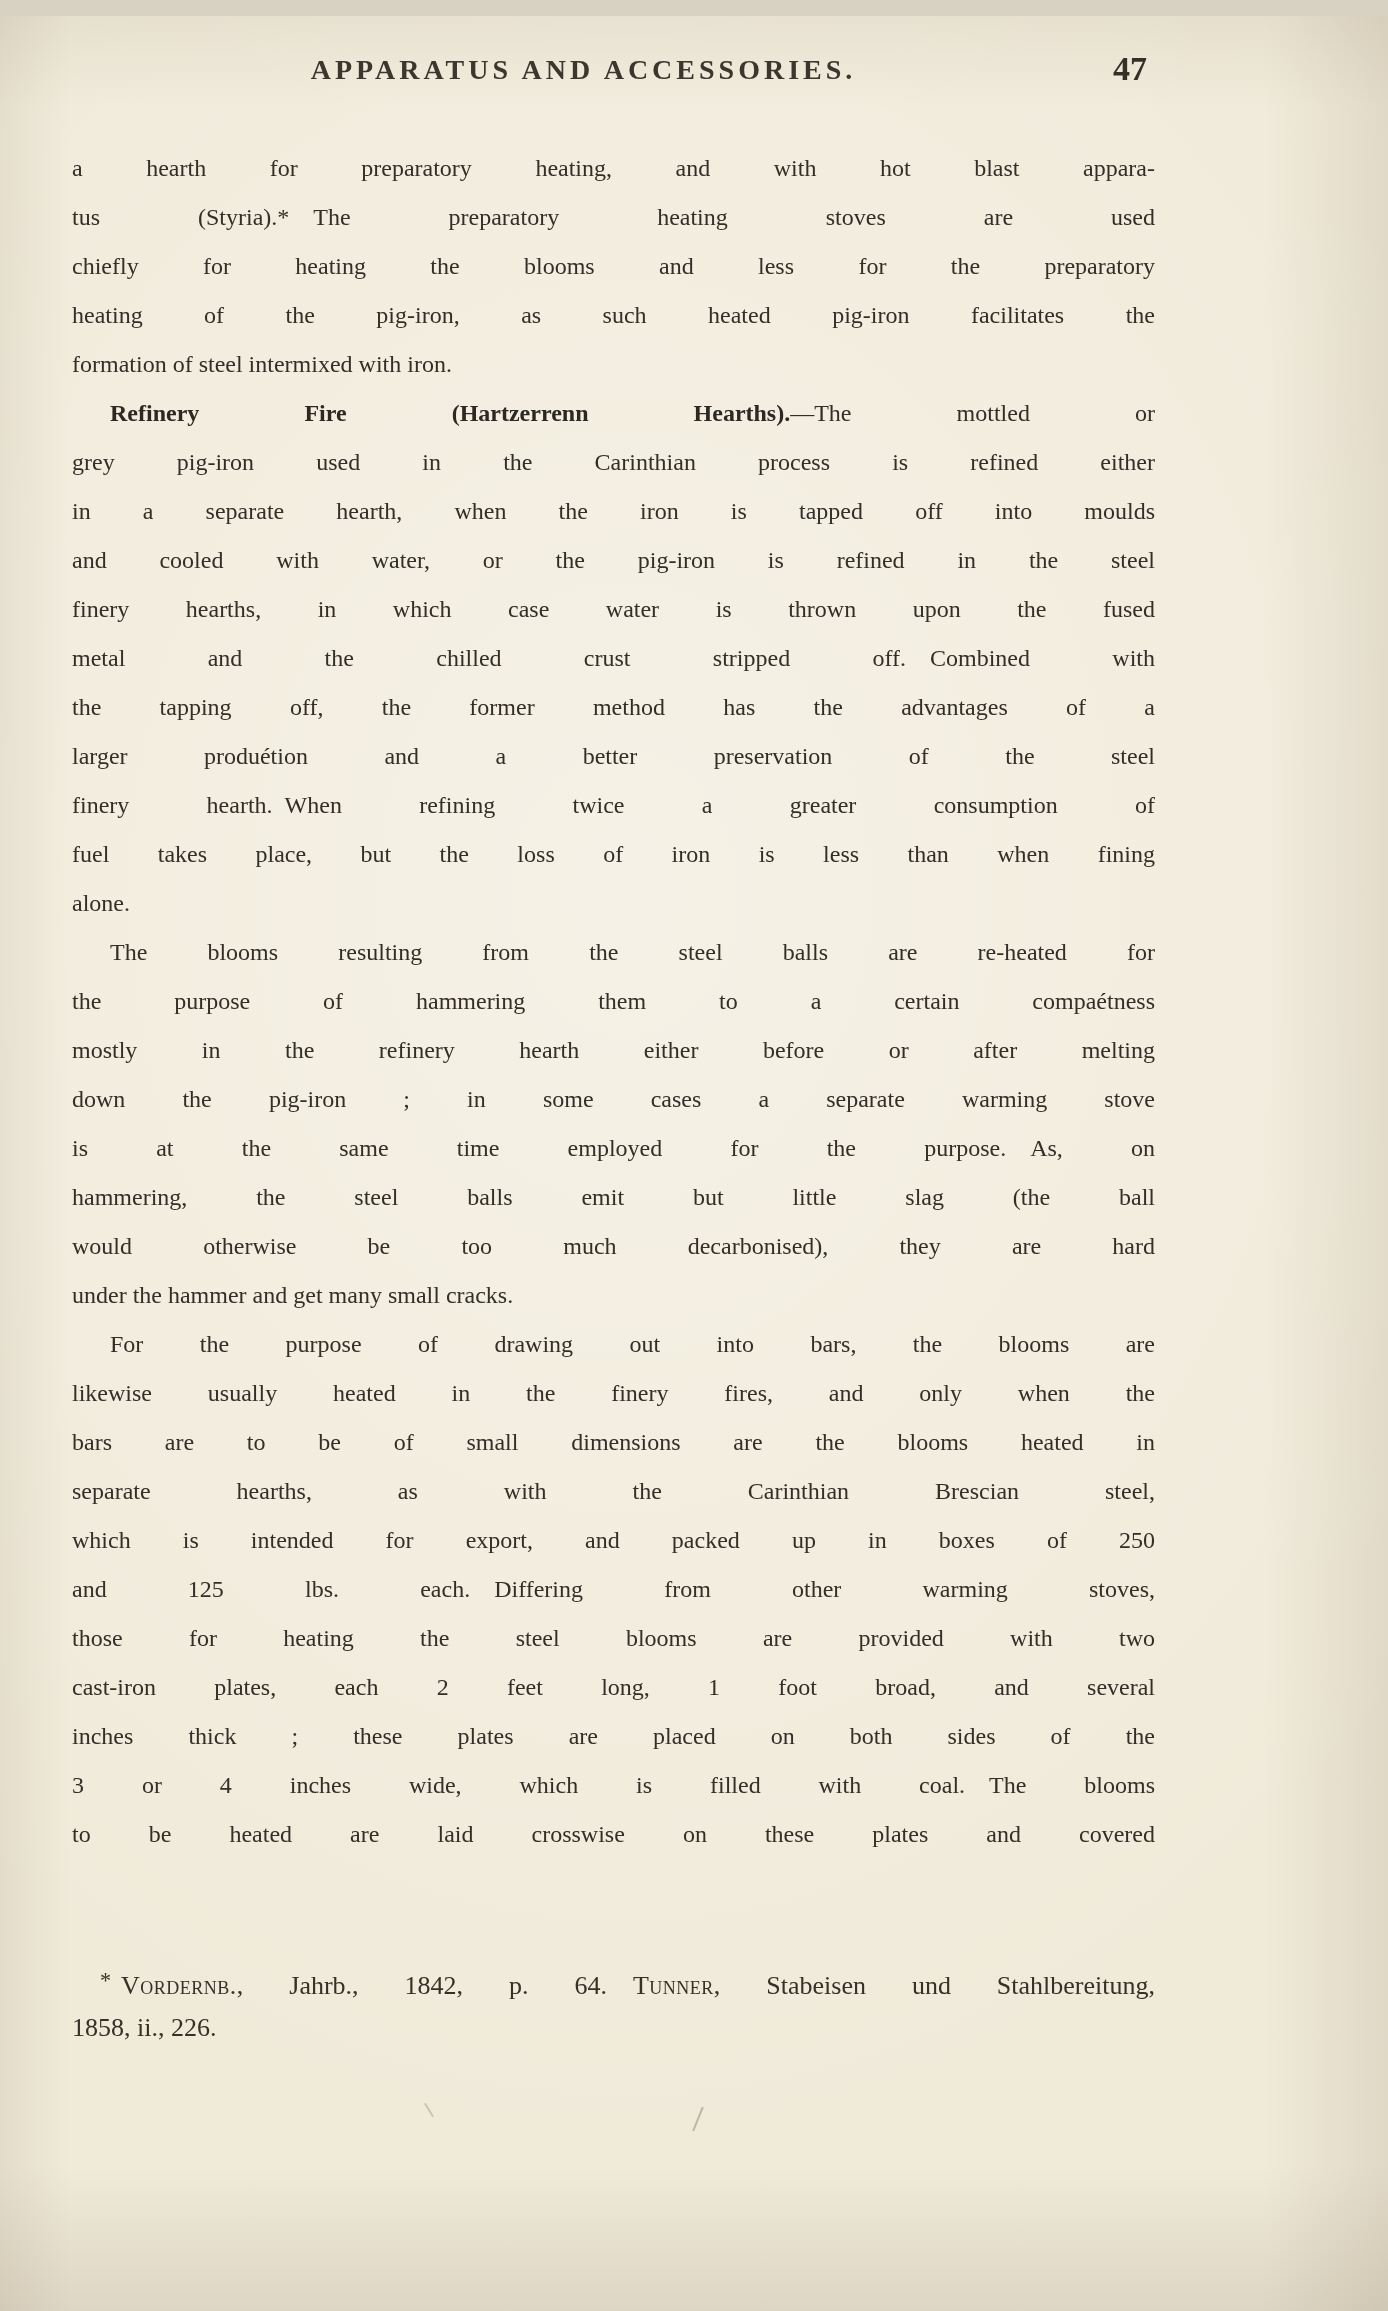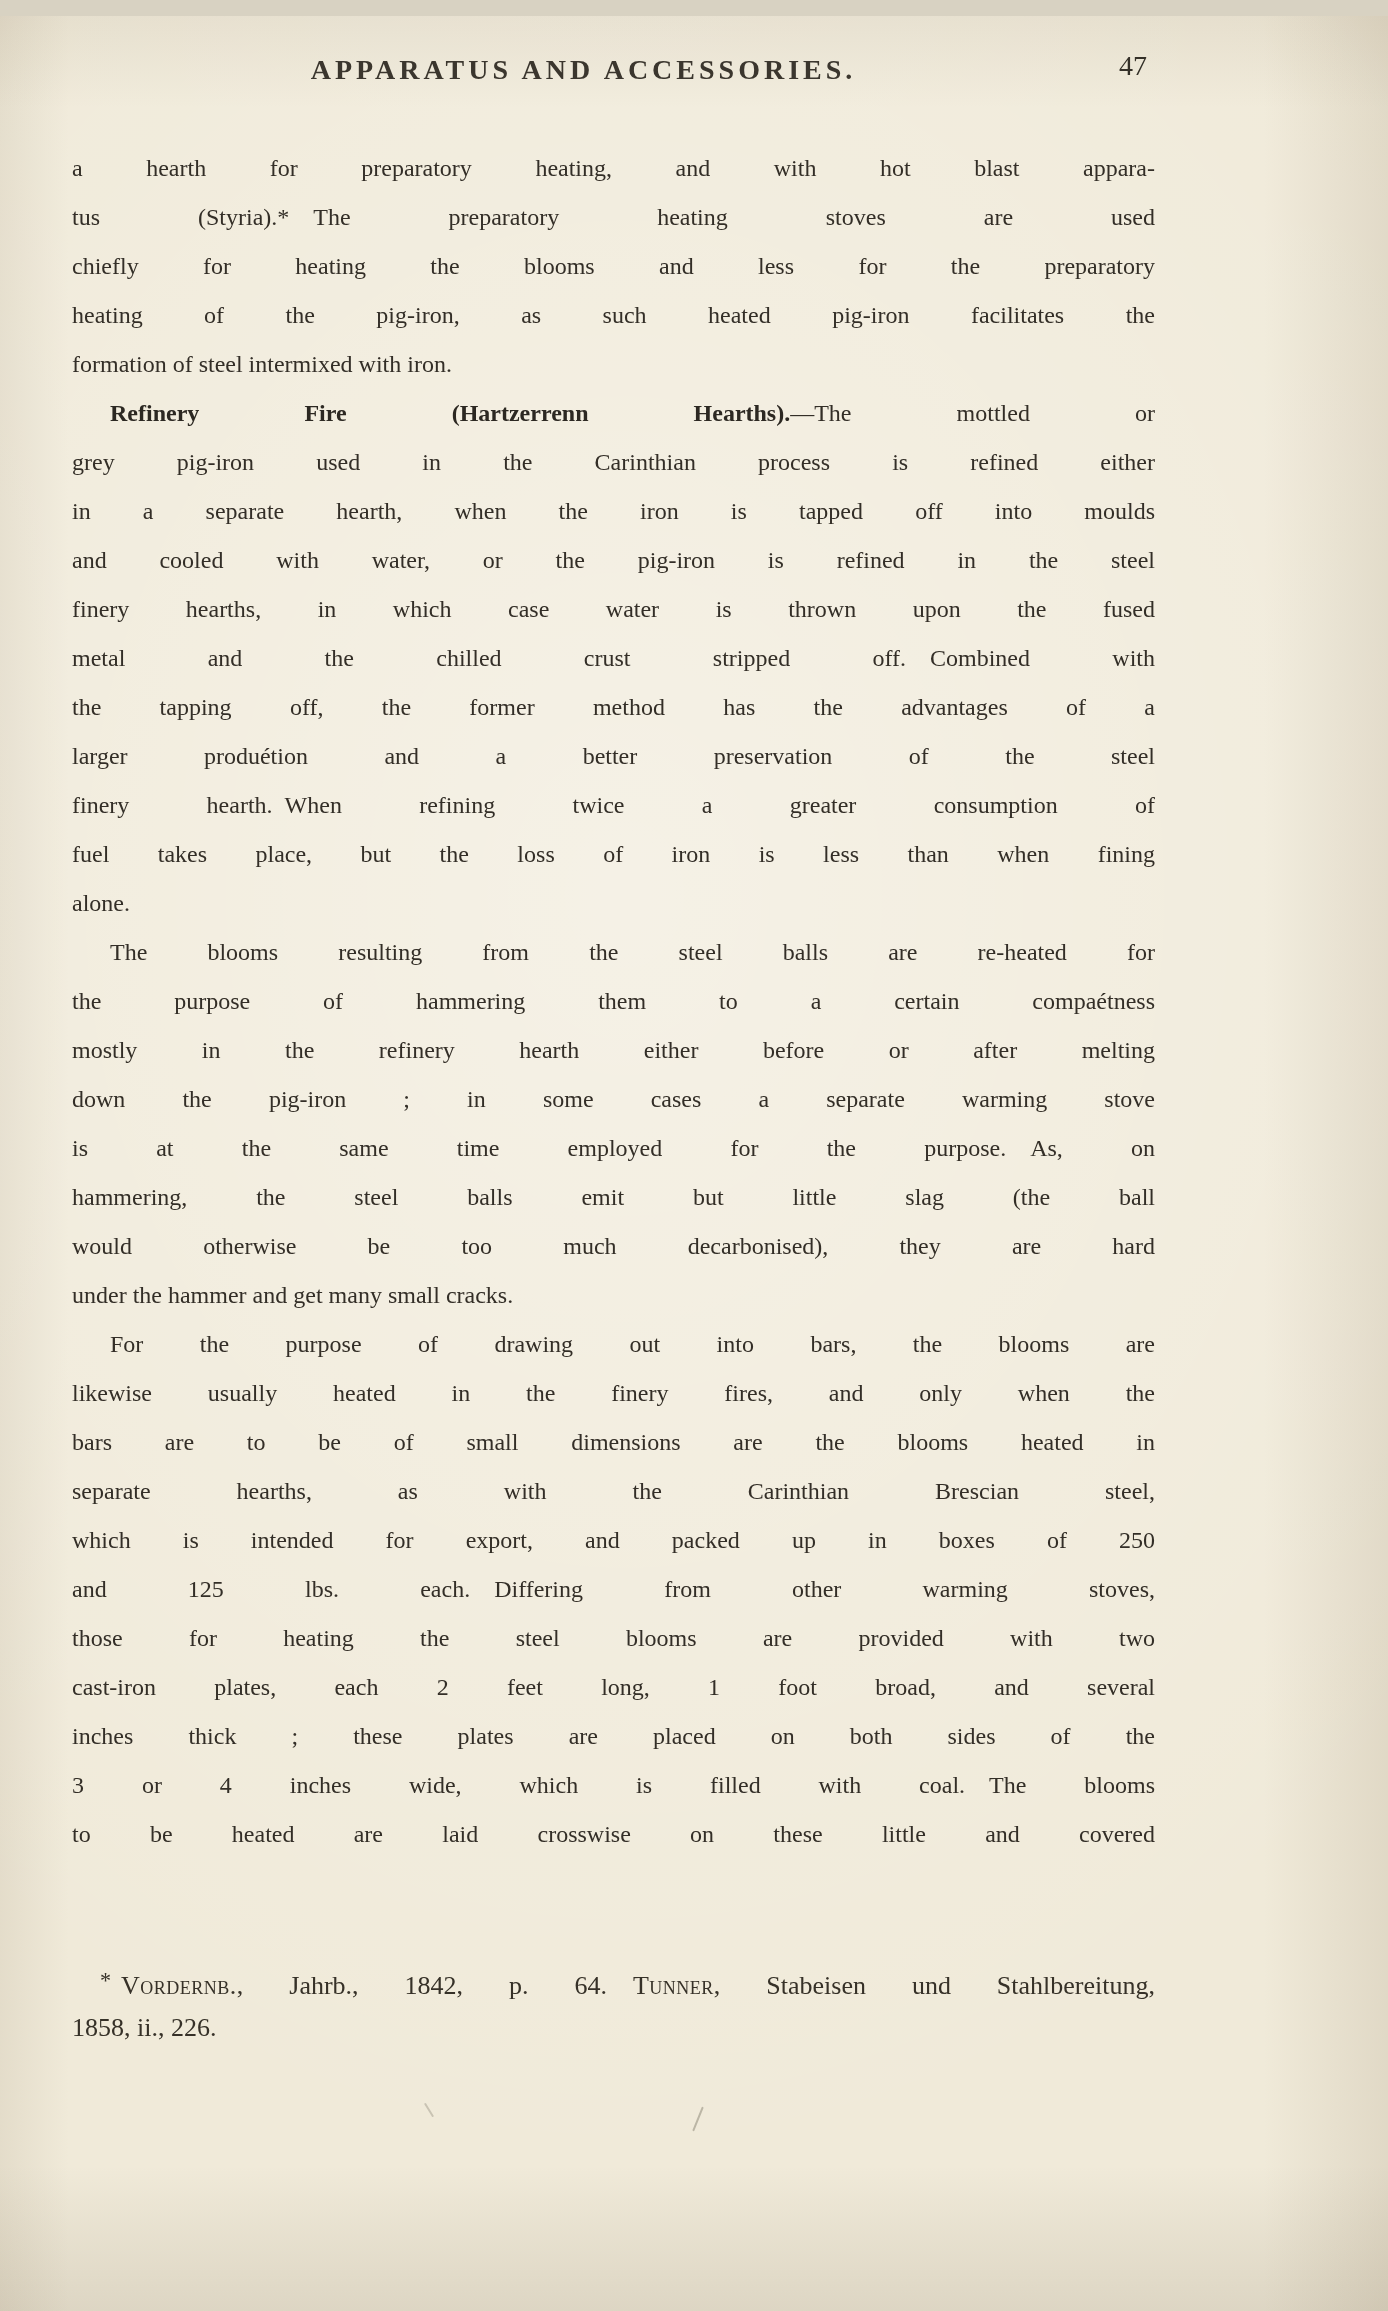--- a/index.html
+++ b/index.html
@@ -29,22 +29,23 @@
     text-align: center;
     font-size: 28px;
     font-weight: 700;
     letter-spacing: 4px;
     color: #3b362e;
     padding-right: 60px; 
   }
   .page-number {
     position: absolute;
     right: 8px; top: -4px;
-    font-size: 28px;
+    font-size: 34px;
     color: #343028;
+    font-weight: bold;
   }
 
   
   .text-block {
     position: absolute;
     left: 72px; top: 128px;
     width: 1083px;
   }
   .paragraph { margin: 0; }
   .line {
@@ -136,21 +137,21 @@
         <div class="line just first-indent">For the purpose of drawing out into bars, the blooms are</div>
         <div class="line just">likewise usually heated in the finery fires, and only when the</div>
         <div class="line just">bars are to be of small dimensions are the blooms heated in</div>
         <div class="line just">separate hearths, as with the Carinthian Brescian steel,</div>
         <div class="line just">which is intended for export, and packed up in boxes of 250</div>
         <div class="line just">and 125 lbs. each. Differing from other warming stoves,</div>
         <div class="line just">those for heating the steel blooms are provided with two</div>
         <div class="line just">cast-iron plates, each 2 feet long, 1 foot broad, and several</div>
         <div class="line just">inches thick ; these plates are placed on both sides of the</div>
         <div class="line just">3 or 4 inches wide, which is filled with coal. The blooms</div>
-        <div class="line just">to be heated are laid crosswise on these little and covered</div>
+        <div class="line just">to be heated are laid crosswise on these plates and covered</div>
       </div>
     </div>
 
   <div class="footnote">
     <div class="fn-line fn-first">
       <span class="fn-marker">*</span><span class="sc">Vordernb.</span><span>, Jahrb., 1842, p. 64. </span><span class="sc">Tunner</span><span>, Stabeisen und Stahlbereitung,</span>
     </div>
     <div class="fn-line">1858, ii., 226.</div>
   </div>
 

